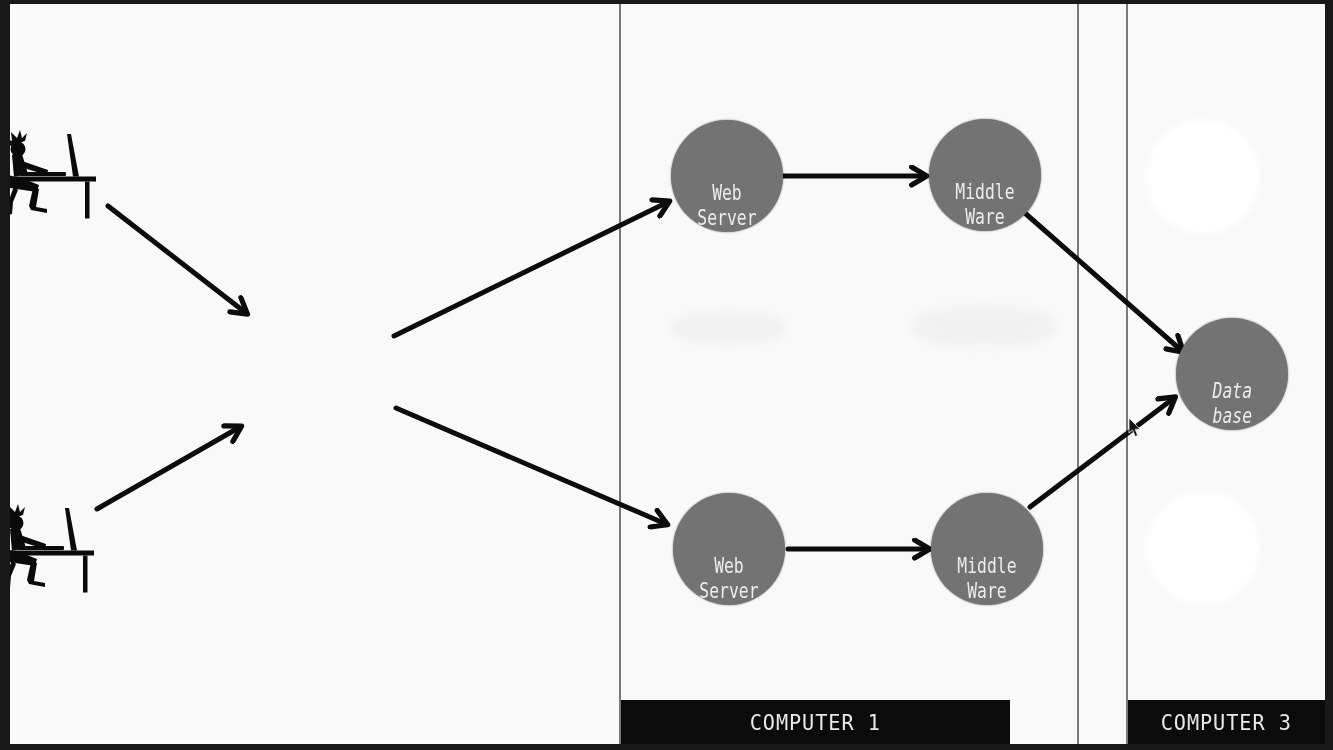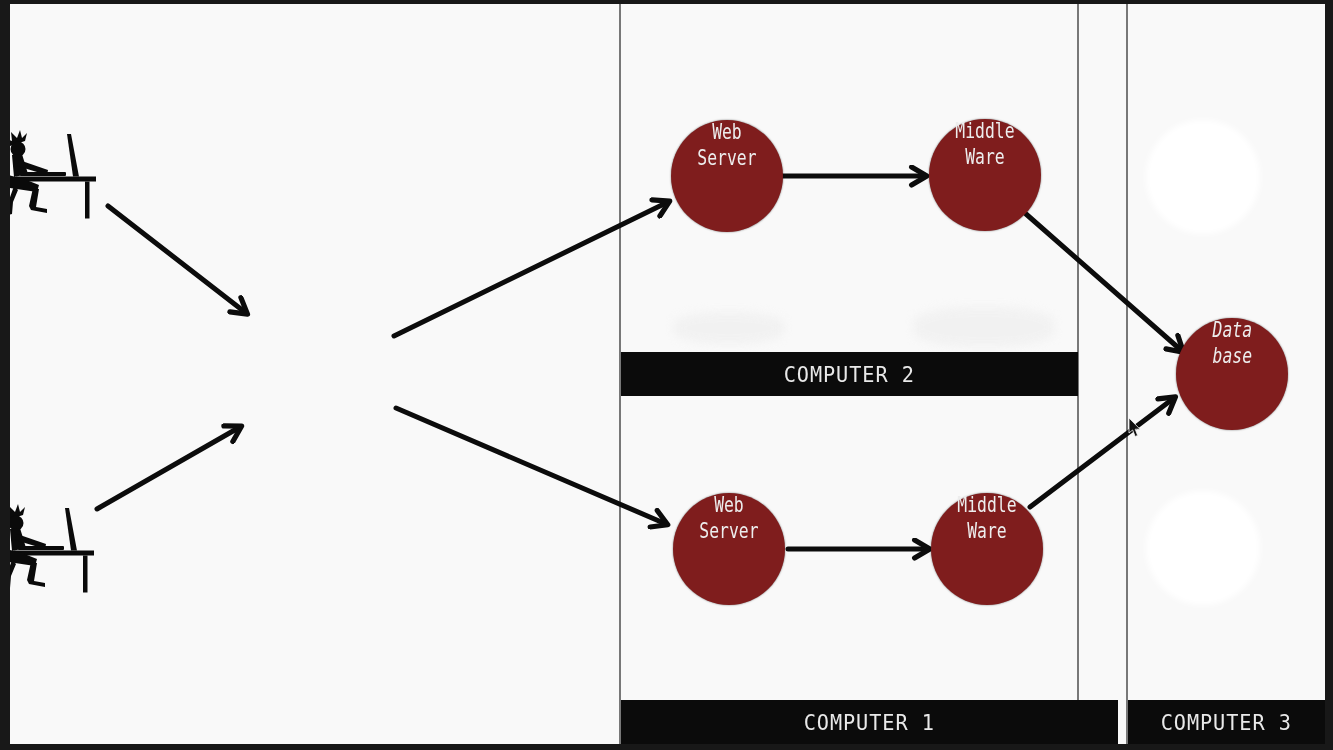--- a/index.html
+++ b/index.html
@@ -19,22 +19,22 @@
   }
   .smudge{
     position:absolute;background:#f0f0f0;border-radius:40%;
     filter:blur(5px);opacity:.8;
   }
   .divider{
     position:absolute;top:0;width:2px;height:740px;background:#787878;
   }
   .edges{position:absolute;left:0;top:0;z-index:3;}
   .node{
-    position:absolute;border-radius:50%;background:#7f1d1d;z-index:5;
-    display:flex;align-items:flex-start;justify-content:center;
+    position:absolute;border-radius:50%;background:#737373;z-index:5;
+    display:flex;align-items:flex-end;justify-content:center;
     box-shadow:0 0 2px rgba(0,0,0,.55);
   }
   .node-label{
     color:#ededed;display:flex;flex-direction:column;align-items:center;
     line-height:1.22;font-size:21px;font-weight:400;
     transform:scaleX(.78);white-space:nowrap;
   }
   .node-label.big{font-size:30px;letter-spacing:1px;}
   .zone-bar{
     position:absolute;height:44px;background:#0b0b0b;z-index:4;
@@ -145,24 +145,21 @@
       </div>
     </div>
 
     <div class="node" style="left:1166px;top:314px;width:112px;height:112px;font-style:italic;">
       <div class="node-label">
         <span>Data</span>
         <span>base</span>
       </div>
     </div>
 
-    <div class="zone-bar" style="left:611px;top:348px;width:457px;">
-      <span class="zone-label">COMPUTER 2</span>
-    </div>
-    <div class="zone-bar" style="left:611px;top:696px;width:497px;">
+    <div class="zone-bar" style="left:611px;top:696px;width:389px;">
       <span class="zone-label">COMPUTER 1</span>
     </div>
     <div class="zone-bar" style="left:1118px;top:696px;width:197px;">
       <span class="zone-label">COMPUTER 3</span>
     </div>
 
     <svg class="cursor" style="left:1118px;top:414px;" width="14" height="21" viewBox="0 0 14 21">
       <path d="M1 0 L1 15 L4.6 12 L7.2 18.5 L9.6 17.4 L7.2 11.2 L12 11.2 Z" fill="#111111" stroke="#f5f5f5" stroke-width="0.8"></path>
     </svg>
 

